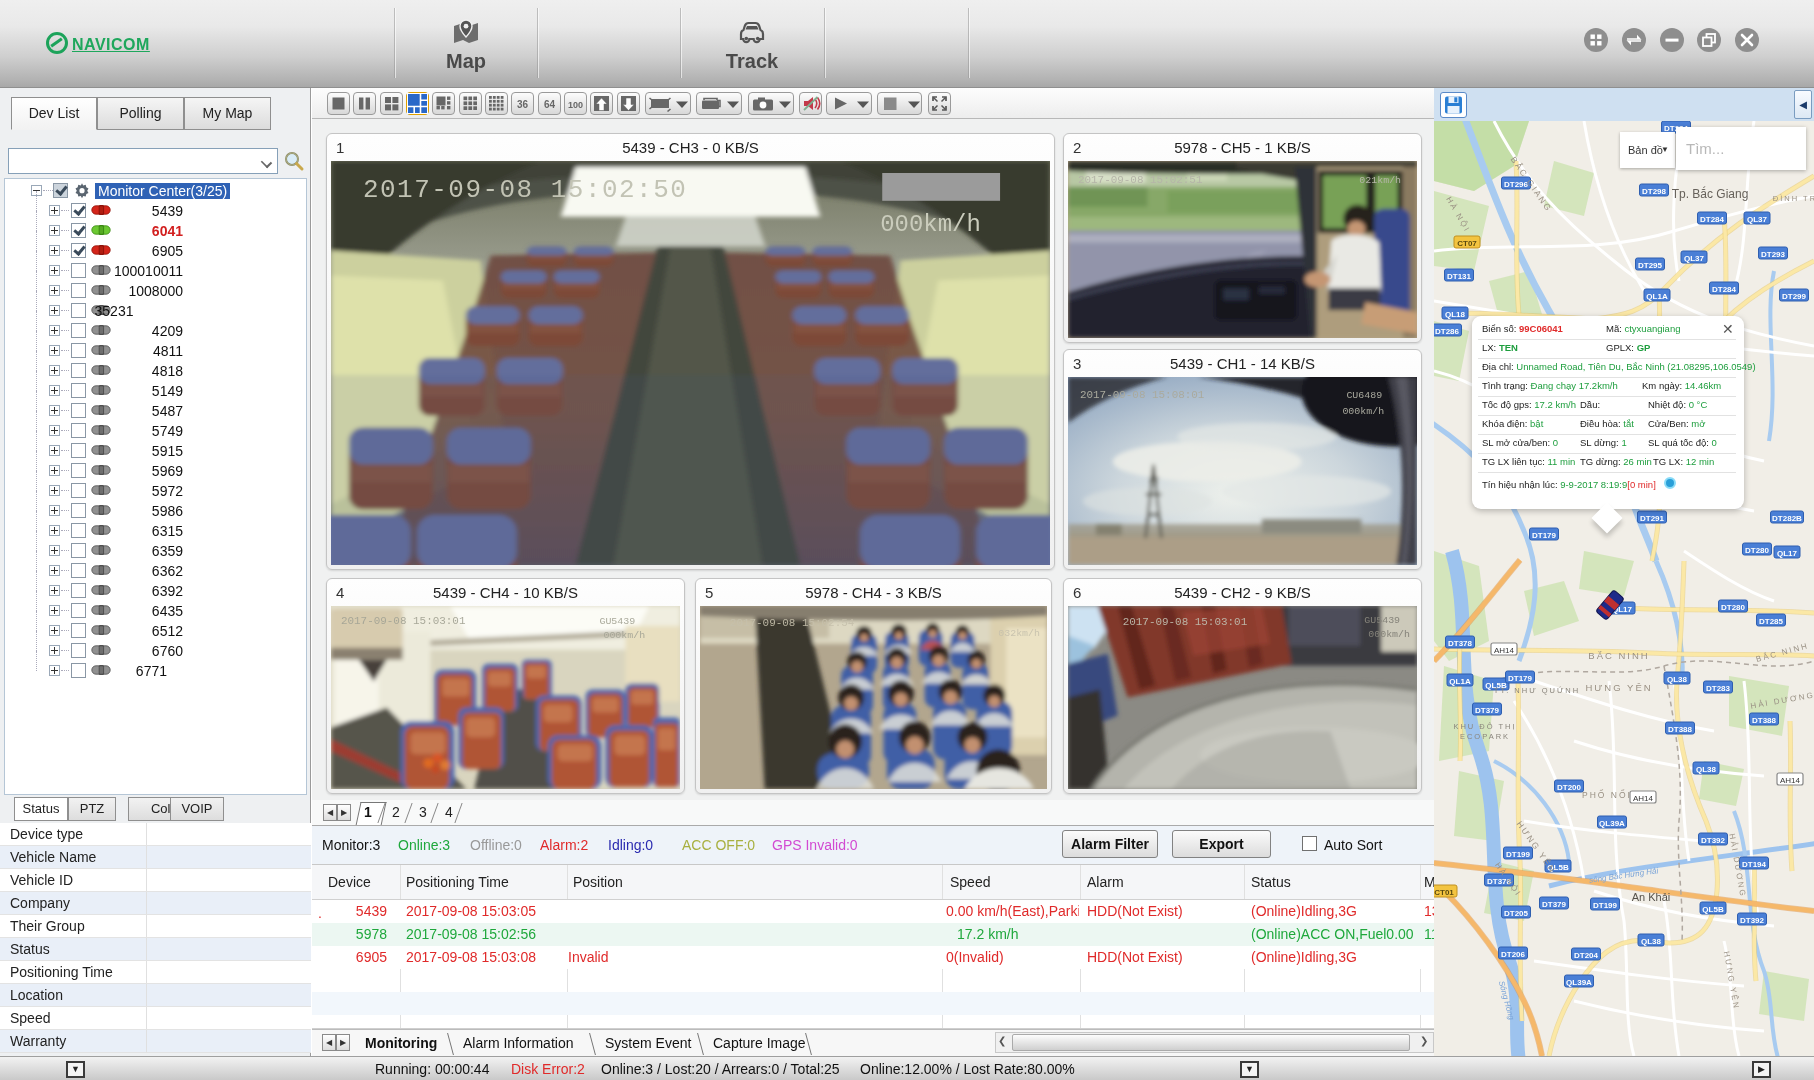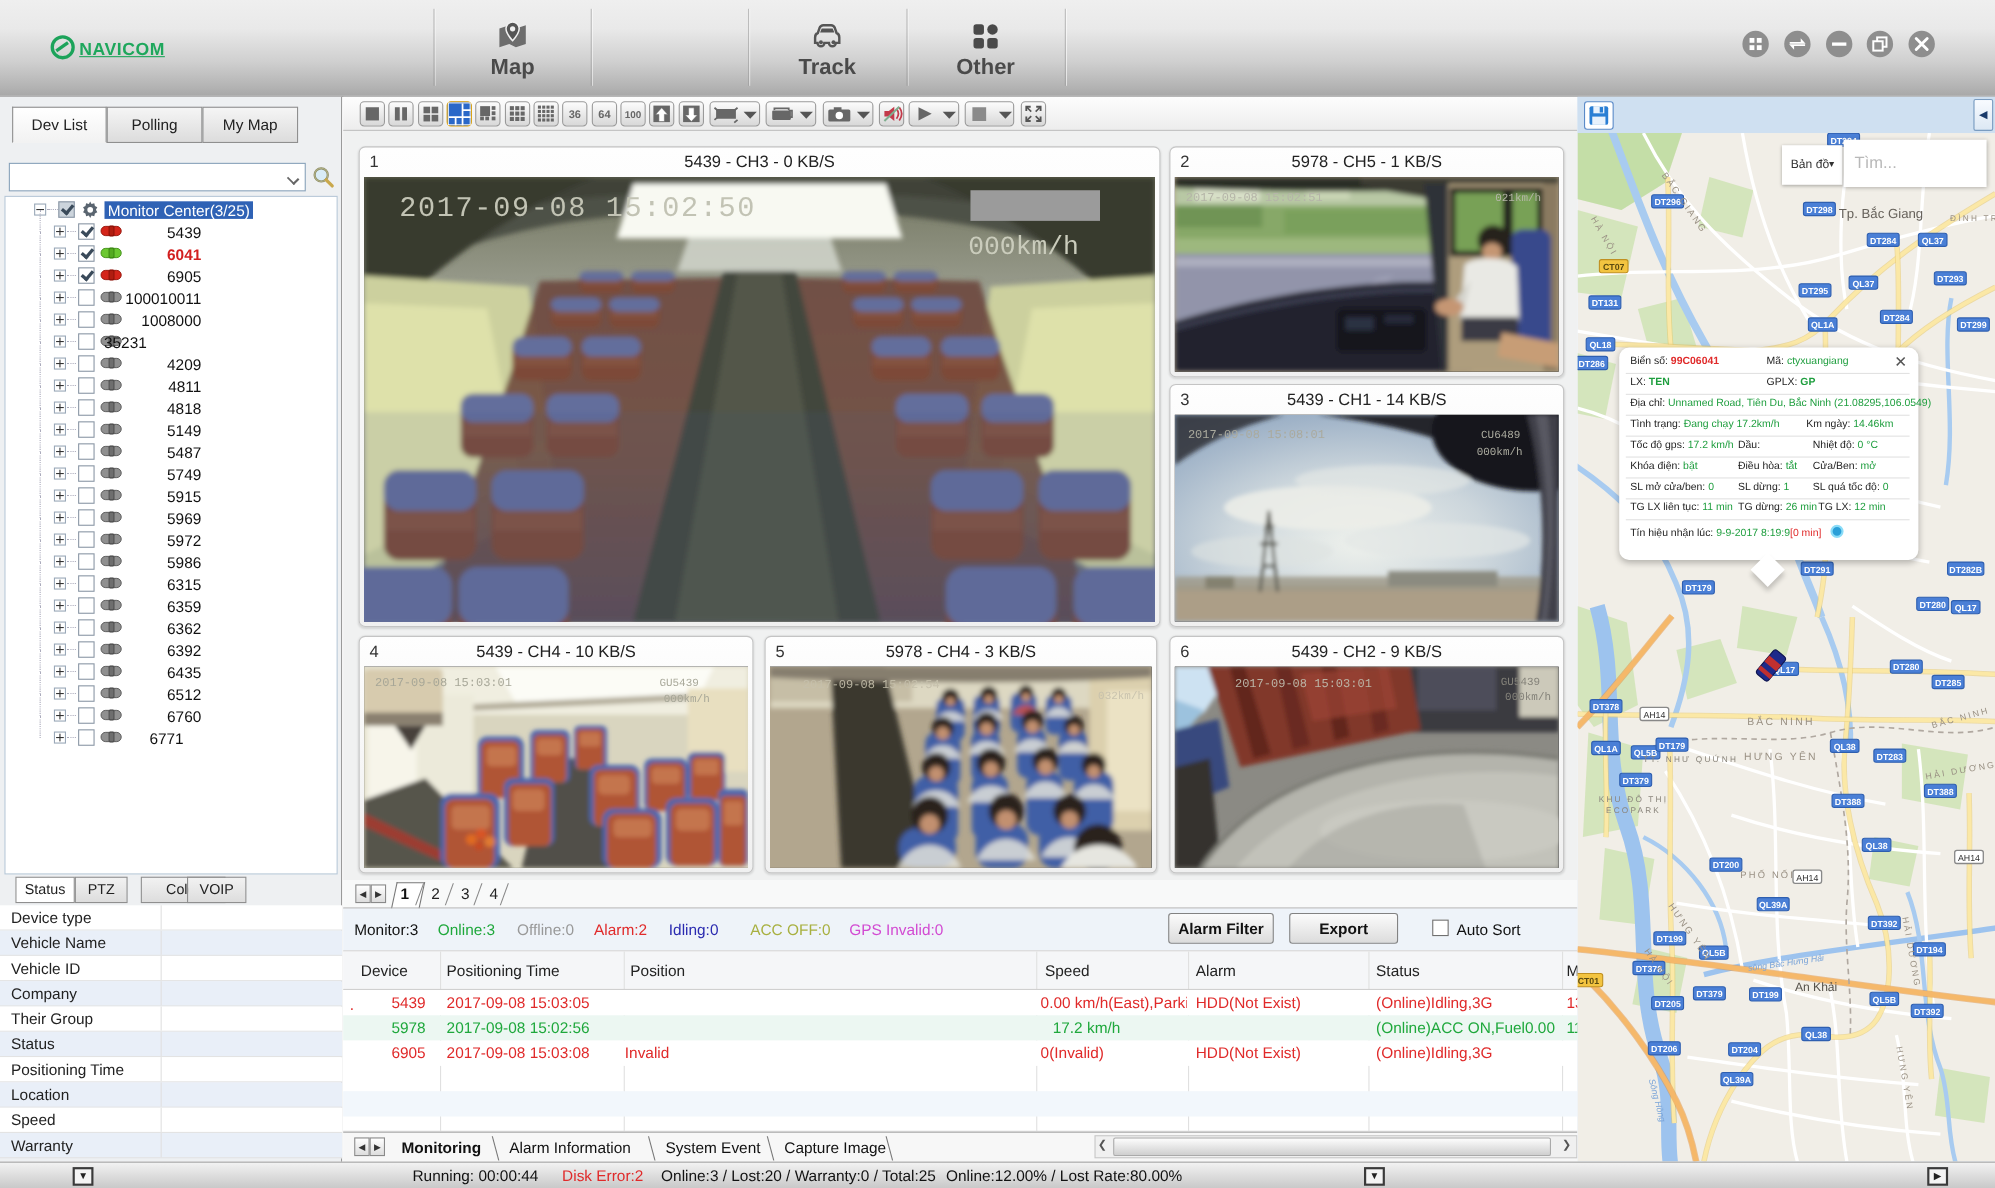--- a/index.html
+++ b/index.html
@@ -83,29 +83,20 @@
     <div class="nlabel">Map</div>
   </div>
   <div class="navbtn" style="left:681px">
     <div class="nicon"><svg viewBox="0 0 30 30" width="30" height="30">
           <path d="M4 16 c0-2 1-3.5 2.5-4 L8 7.5 C8.6 6 10 5 11.5 5 h7 C20 5 21.4 6 22 7.5 L23.5 12 C25 12.5 26 14 26 16 v5 h-3.2 a3.1 3.1 0 0 1-6.2 0 h-4.2 a3.1 3.1 0 0 1-6.2 0 H4 Z" fill="none" stroke="#555" stroke-width="2.2"></path>
           <path d="M8.5 11.5 L10 8 h10 L21.5 11.5 Z" fill="#555"></path>
           <circle cx="9.3" cy="20.5" r="1.8" fill="#555"></circle>
           <circle cx="20.7" cy="20.5" r="1.8" fill="#555"></circle>
         </svg></div>
     <div class="nlabel">Track</div>
-  </div>
-  <div class="navbtn" style="left:825px">
-    <div class="nicon"><svg viewBox="0 0 30 30" width="30" height="30">
-          <rect x="4" y="4" width="9.5" height="9.5" rx="2.5" fill="#4a4a4a"></rect>
-          <rect x="16.5" y="4" width="9.5" height="9.5" rx="5" fill="#4a4a4a"></rect>
-          <rect x="4" y="16.5" width="9.5" height="9.5" rx="2.5" fill="#4a4a4a"></rect>
-          <rect x="16.5" y="16.5" width="9.5" height="9.5" rx="2.5" fill="#4a4a4a"></rect>
-        </svg></div>
-    <div class="nlabel">Other</div>
   </div>
   <div class="winbtn" style="left:1584px"><svg viewBox="0 0 24 24" width="24" height="24">
         <rect x="6.5" y="6.5" width="4.4" height="4.4" fill="#fff"></rect>
         <rect x="13.1" y="6.5" width="4.4" height="4.4" fill="#fff"></rect>
         <rect x="6.5" y="13.1" width="4.4" height="4.4" fill="#fff"></rect>
         <rect x="13.1" y="13.1" width="4.4" height="4.4" fill="#fff"></rect>
       </svg></div>
   <div class="winbtn" style="left:1622px"><svg viewBox="0 0 24 24" width="24" height="24">
         <path d="M5 10.2 h10 v-3.4 l4.5 5 h-14.5 Z" fill="#fff"></path>
         <path d="M19 13.8 h-10 v3.4 l-4.5-5 h14.5 Z" fill="#fff"></path>
@@ -1410,18 +1401,18 @@
         <g transform="rotate(40 176 484)">
           <rect x="169" y="470" width="14" height="28" rx="3" fill="#1d2a8a" stroke="#0f1650" stroke-width="1"></rect>
           <rect x="169" y="478" width="14" height="7" fill="#c03030"></rect>
           <rect x="169" y="490" width="14" height="4" fill="#c03030"></rect>
         </g>
       </svg><div style="position:absolute;left:38px;top:195px;width:272px;height:193px;background:#fff;border-radius:9px;box-shadow:0 2px 6px rgba(0,0,0,0.25);"></div><div style="position:absolute;left:162px;top:386px;width:22px;height:22px;background:#fff;transform:rotate(45deg);box-shadow:3px 3px 5px rgba(0,0,0,0.2);"></div><div style="position:absolute;left:44px;top:218px;width:258px;height:1px;background:#e2e2e2"></div><div style="position:absolute;left:48px;top:202px;font-size:9.5px;white-space:nowrap;color:#222">Biển số: <b style="color:#e02a2a">99C06041</b></div><div style="position:absolute;left:172px;top:202px;font-size:9.5px;white-space:nowrap;color:#222">Mã: <span style="color:#1e9e3e">ctyxuangiang</span></div><div style="position:absolute;left:44px;top:237px;width:258px;height:1px;background:#e2e2e2"></div><div style="position:absolute;left:48px;top:221px;font-size:9.5px;white-space:nowrap;color:#222">LX: <b style="color:#1e9e3e">TEN</b></div><div style="position:absolute;left:172px;top:221px;font-size:9.5px;white-space:nowrap;color:#222">GPLX: <b style="color:#1e9e3e">GP</b></div><div style="position:absolute;left:44px;top:256px;width:258px;height:1px;background:#e2e2e2"></div><div style="position:absolute;left:48px;top:240px;font-size:9.5px;white-space:nowrap;color:#222">Địa chỉ: <span style="color:#1e9e3e">Unnamed Road, Tiên Du, Bắc Ninh (21.08295,106.0549)</span></div><div style="position:absolute;left:44px;top:275px;width:258px;height:1px;background:#e2e2e2"></div><div style="position:absolute;left:48px;top:259px;font-size:9.5px;white-space:nowrap;color:#222">Tình trạng: <span style="color:#1e9e3e">Đang chạy 17.2km/h</span></div><div style="position:absolute;left:208px;top:259px;font-size:9.5px;white-space:nowrap;color:#222">Km ngày: <span style="color:#1e9e3e">14.46km</span></div><div style="position:absolute;left:44px;top:294px;width:258px;height:1px;background:#e2e2e2"></div><div style="position:absolute;left:48px;top:278px;font-size:9.5px;white-space:nowrap;color:#222">Tốc độ gps: <span style="color:#1e9e3e">17.2 km/h</span></div><div style="position:absolute;left:146px;top:278px;font-size:9.5px;white-space:nowrap;color:#222">Dầu:</div><div style="position:absolute;left:214px;top:278px;font-size:9.5px;white-space:nowrap;color:#222">Nhiệt độ: <span style="color:#1e9e3e">0 °C</span></div><div style="position:absolute;left:44px;top:313px;width:258px;height:1px;background:#e2e2e2"></div><div style="position:absolute;left:48px;top:297px;font-size:9.5px;white-space:nowrap;color:#222">Khóa điện: <span style="color:#1e9e3e">bật</span></div><div style="position:absolute;left:146px;top:297px;font-size:9.5px;white-space:nowrap;color:#222">Điều hòa: <span style="color:#1e9e3e">tắt</span></div><div style="position:absolute;left:214px;top:297px;font-size:9.5px;white-space:nowrap;color:#222">Cửa/Ben: <span style="color:#1e9e3e">mở</span></div><div style="position:absolute;left:44px;top:332px;width:258px;height:1px;background:#e2e2e2"></div><div style="position:absolute;left:48px;top:316px;font-size:9.5px;white-space:nowrap;color:#222">SL mở cửa/ben: <span style="color:#1e9e3e">0</span></div><div style="position:absolute;left:146px;top:316px;font-size:9.5px;white-space:nowrap;color:#222">SL dừng: <span style="color:#1e9e3e">1</span></div><div style="position:absolute;left:214px;top:316px;font-size:9.5px;white-space:nowrap;color:#222">SL quá tốc độ: <span style="color:#1e9e3e">0</span></div><div style="position:absolute;left:44px;top:351px;width:258px;height:1px;background:#e2e2e2"></div><div style="position:absolute;left:48px;top:335px;font-size:9.5px;white-space:nowrap;color:#222">TG LX liên tục: <span style="color:#1e9e3e">11 min</span></div><div style="position:absolute;left:146px;top:335px;font-size:9.5px;white-space:nowrap;color:#222">TG dừng: <span style="color:#1e9e3e">26 min</span></div><div style="position:absolute;left:219px;top:335px;font-size:9.5px;white-space:nowrap;color:#222">TG LX: <span style="color:#1e9e3e">12 min</span></div><div style="position:absolute;left:48px;top:358px;font-size:9.5px;white-space:nowrap;color:#222">Tín hiệu nhận lúc: <span style="color:#1e9e3e">9-9-2017 8:19:9</span><span style="color:#e02a2a">[0 min]</span></div><div style="position:absolute;left:230px;top:356px;width:12px;height:12px;border-radius:50%;background:#2a9fd8;border:2px solid #8adcf8"></div><div style="position:absolute;left:288px;top:200px;font-size:14px;color:#555">✕</div><div style="position:absolute;left:186px;top:11px;width:55px;height:36px;background:#fff;box-shadow:0 1px 3px rgba(0,0,0,0.3);font-size:11px;color:#333;line-height:36px;padding-left:8px">Bản đồ <span style="position:absolute;right:6px;top:0px;font-size:8px;color:#333">▼</span></div><div style="position:absolute;left:242px;top:6px;width:130px;height:43px;background:#fff;box-shadow:0 1px 4px rgba(0,0,0,0.3);font-size:15px;color:#b8b8b8;line-height:43px;padding-left:10px">Tìm...</div></div>
 </div>
 <div id="statusbar">
     <span style="position:absolute;left:375px;top:4px">Running: 00:00:44</span>
     <span style="position:absolute;left:511px;top:4px;color:#e02a2a">Disk Error:2</span>
-    <span style="position:absolute;left:601px;top:4px">Online:3 / Lost:20 / Warranty:0 / Total:25</span>
+    <span style="position:absolute;left:601px;top:4px">Online:3 / Lost:20 / Arrears:0 / Total:25</span>
     <span style="position:absolute;left:860px;top:4px">Online:12.00% / Lost Rate:80.00%</span>
     <div style="position:absolute;left:66px;top:4px;width:19px;height:17px;background:#f4f4f4;border:2px solid #3a3a3a;font-size:9px;text-align:center;line-height:13px;color:#222">▼</div>
     <div style="position:absolute;left:1240px;top:4px;width:19px;height:17px;background:#f4f4f4;border:2px solid #3a3a3a;font-size:9px;text-align:center;line-height:13px;color:#222">▼</div>
     <div style="position:absolute;left:1752px;top:4px;width:19px;height:17px;background:#f4f4f4;border:2px solid #3a3a3a;font-size:9px;text-align:center;line-height:13px;color:#222">▶</div>
   </div>
 
 </body></html>

